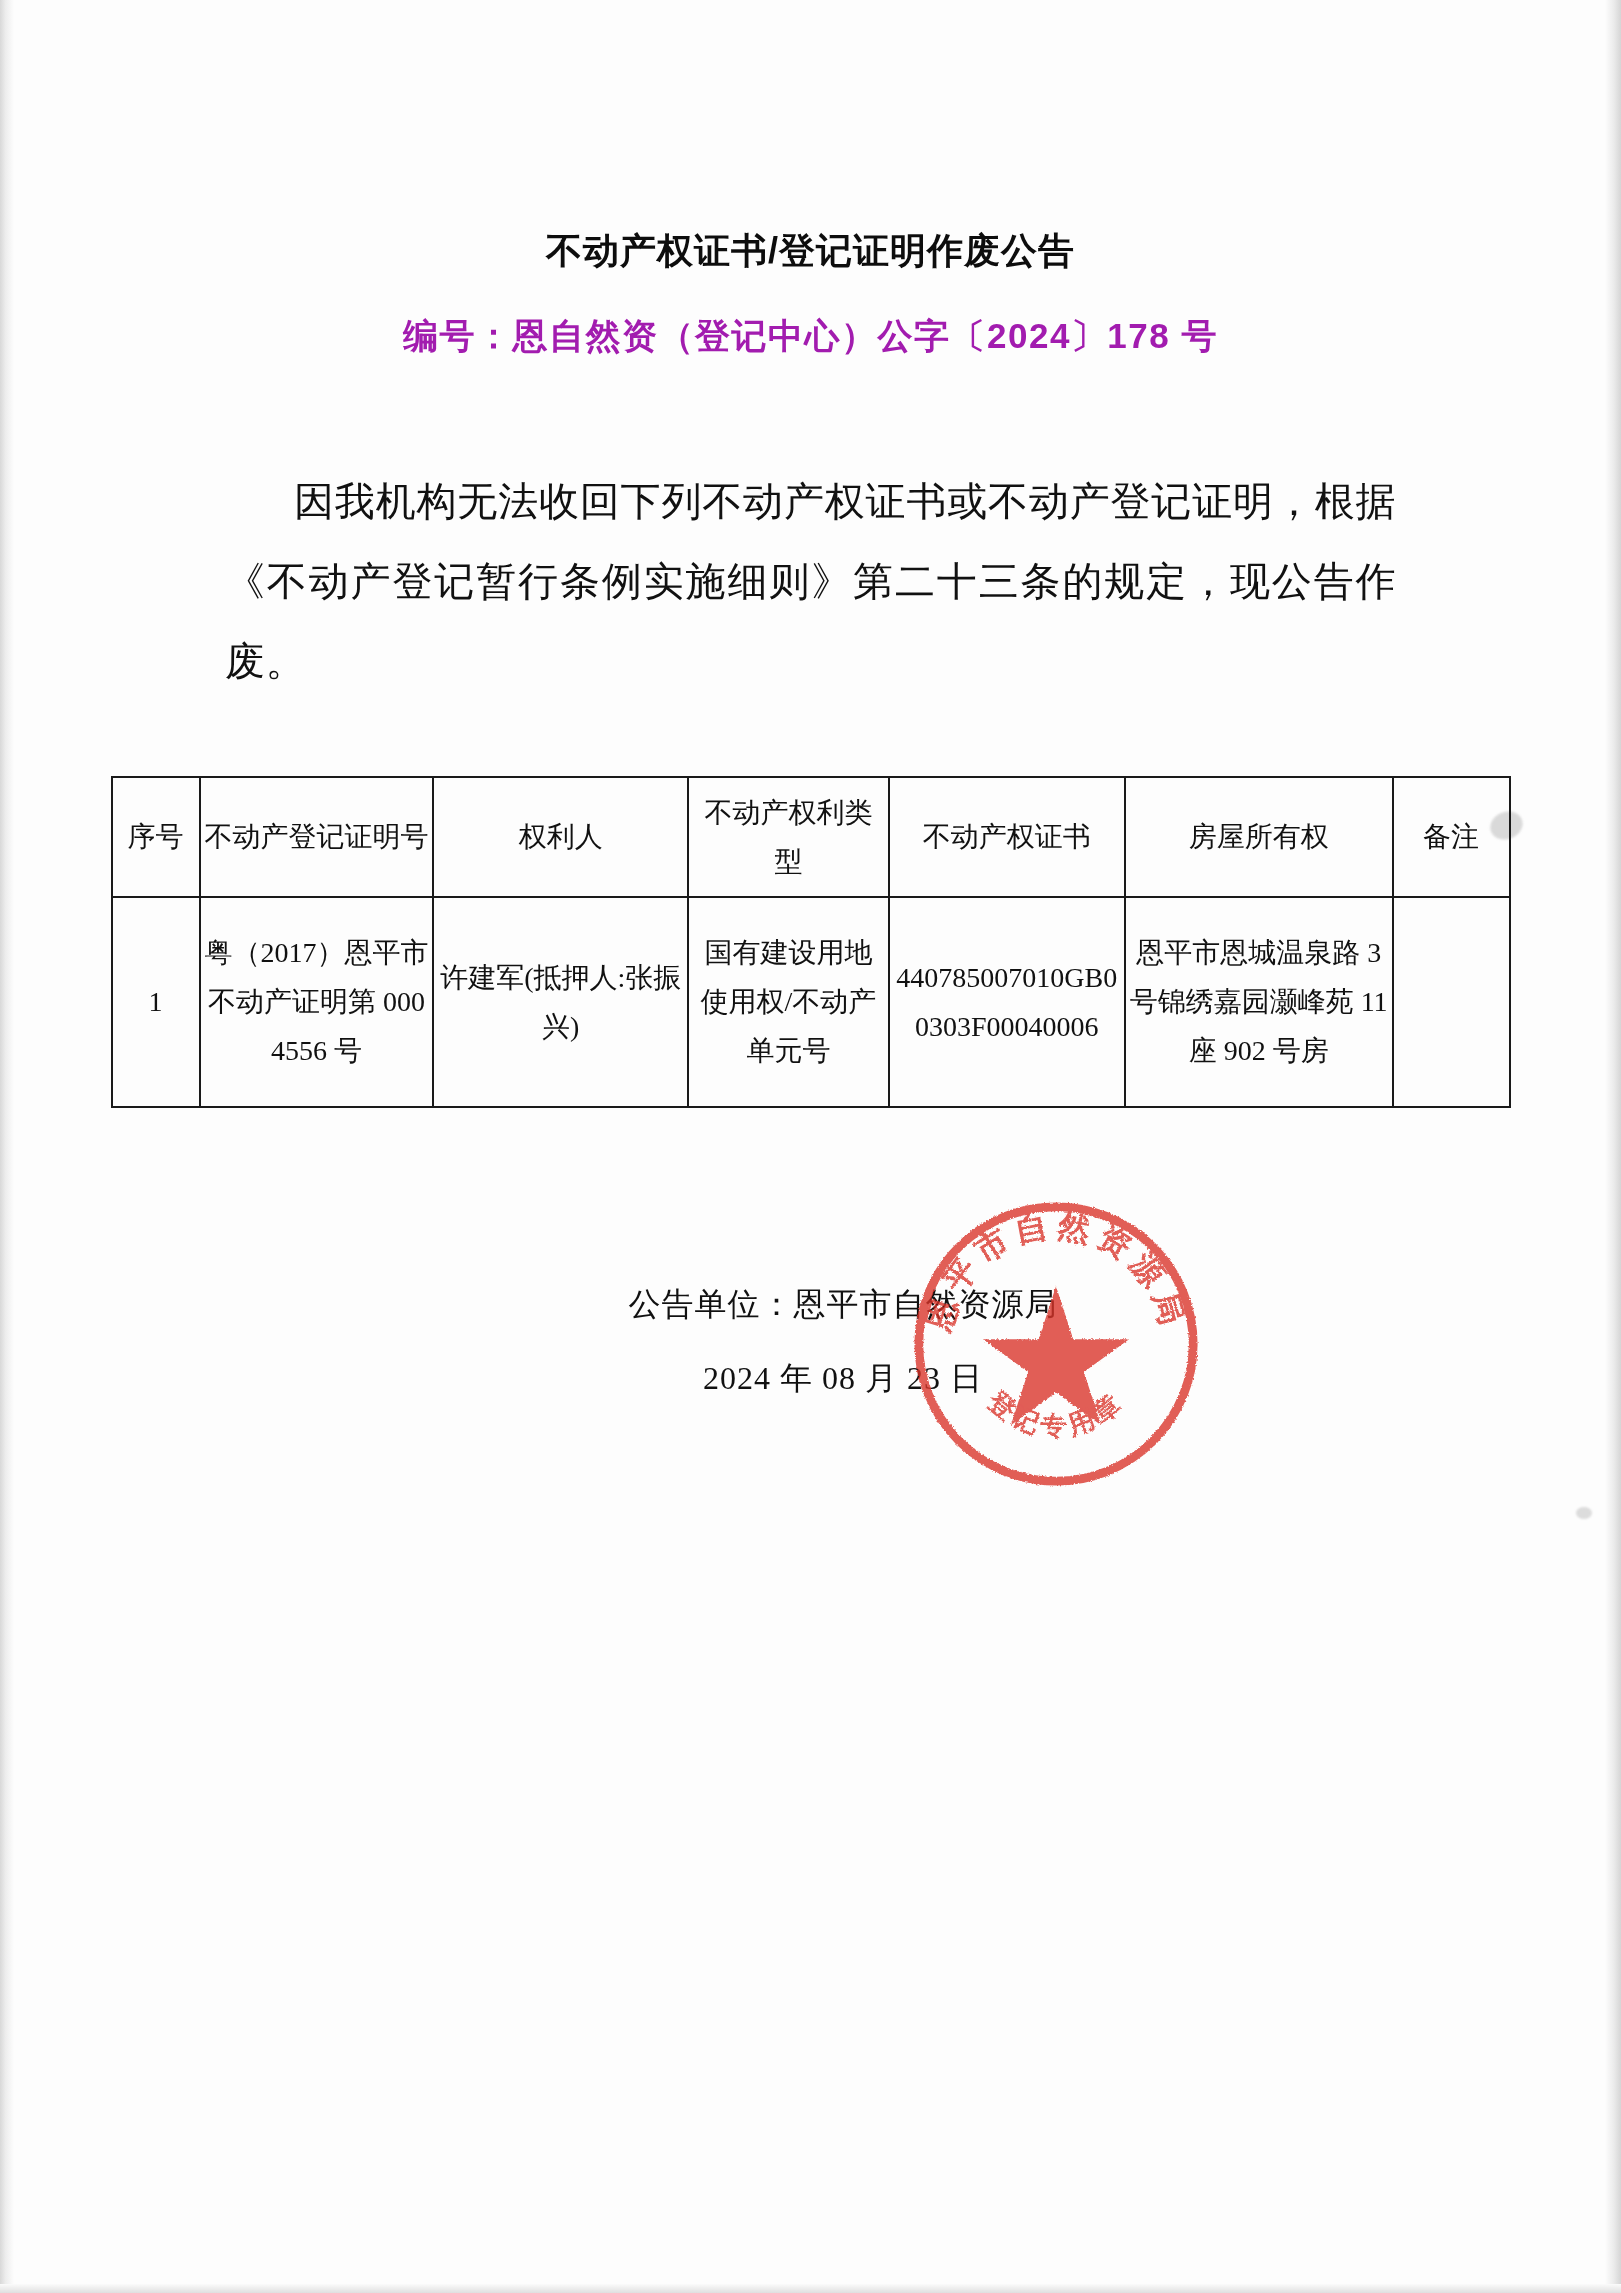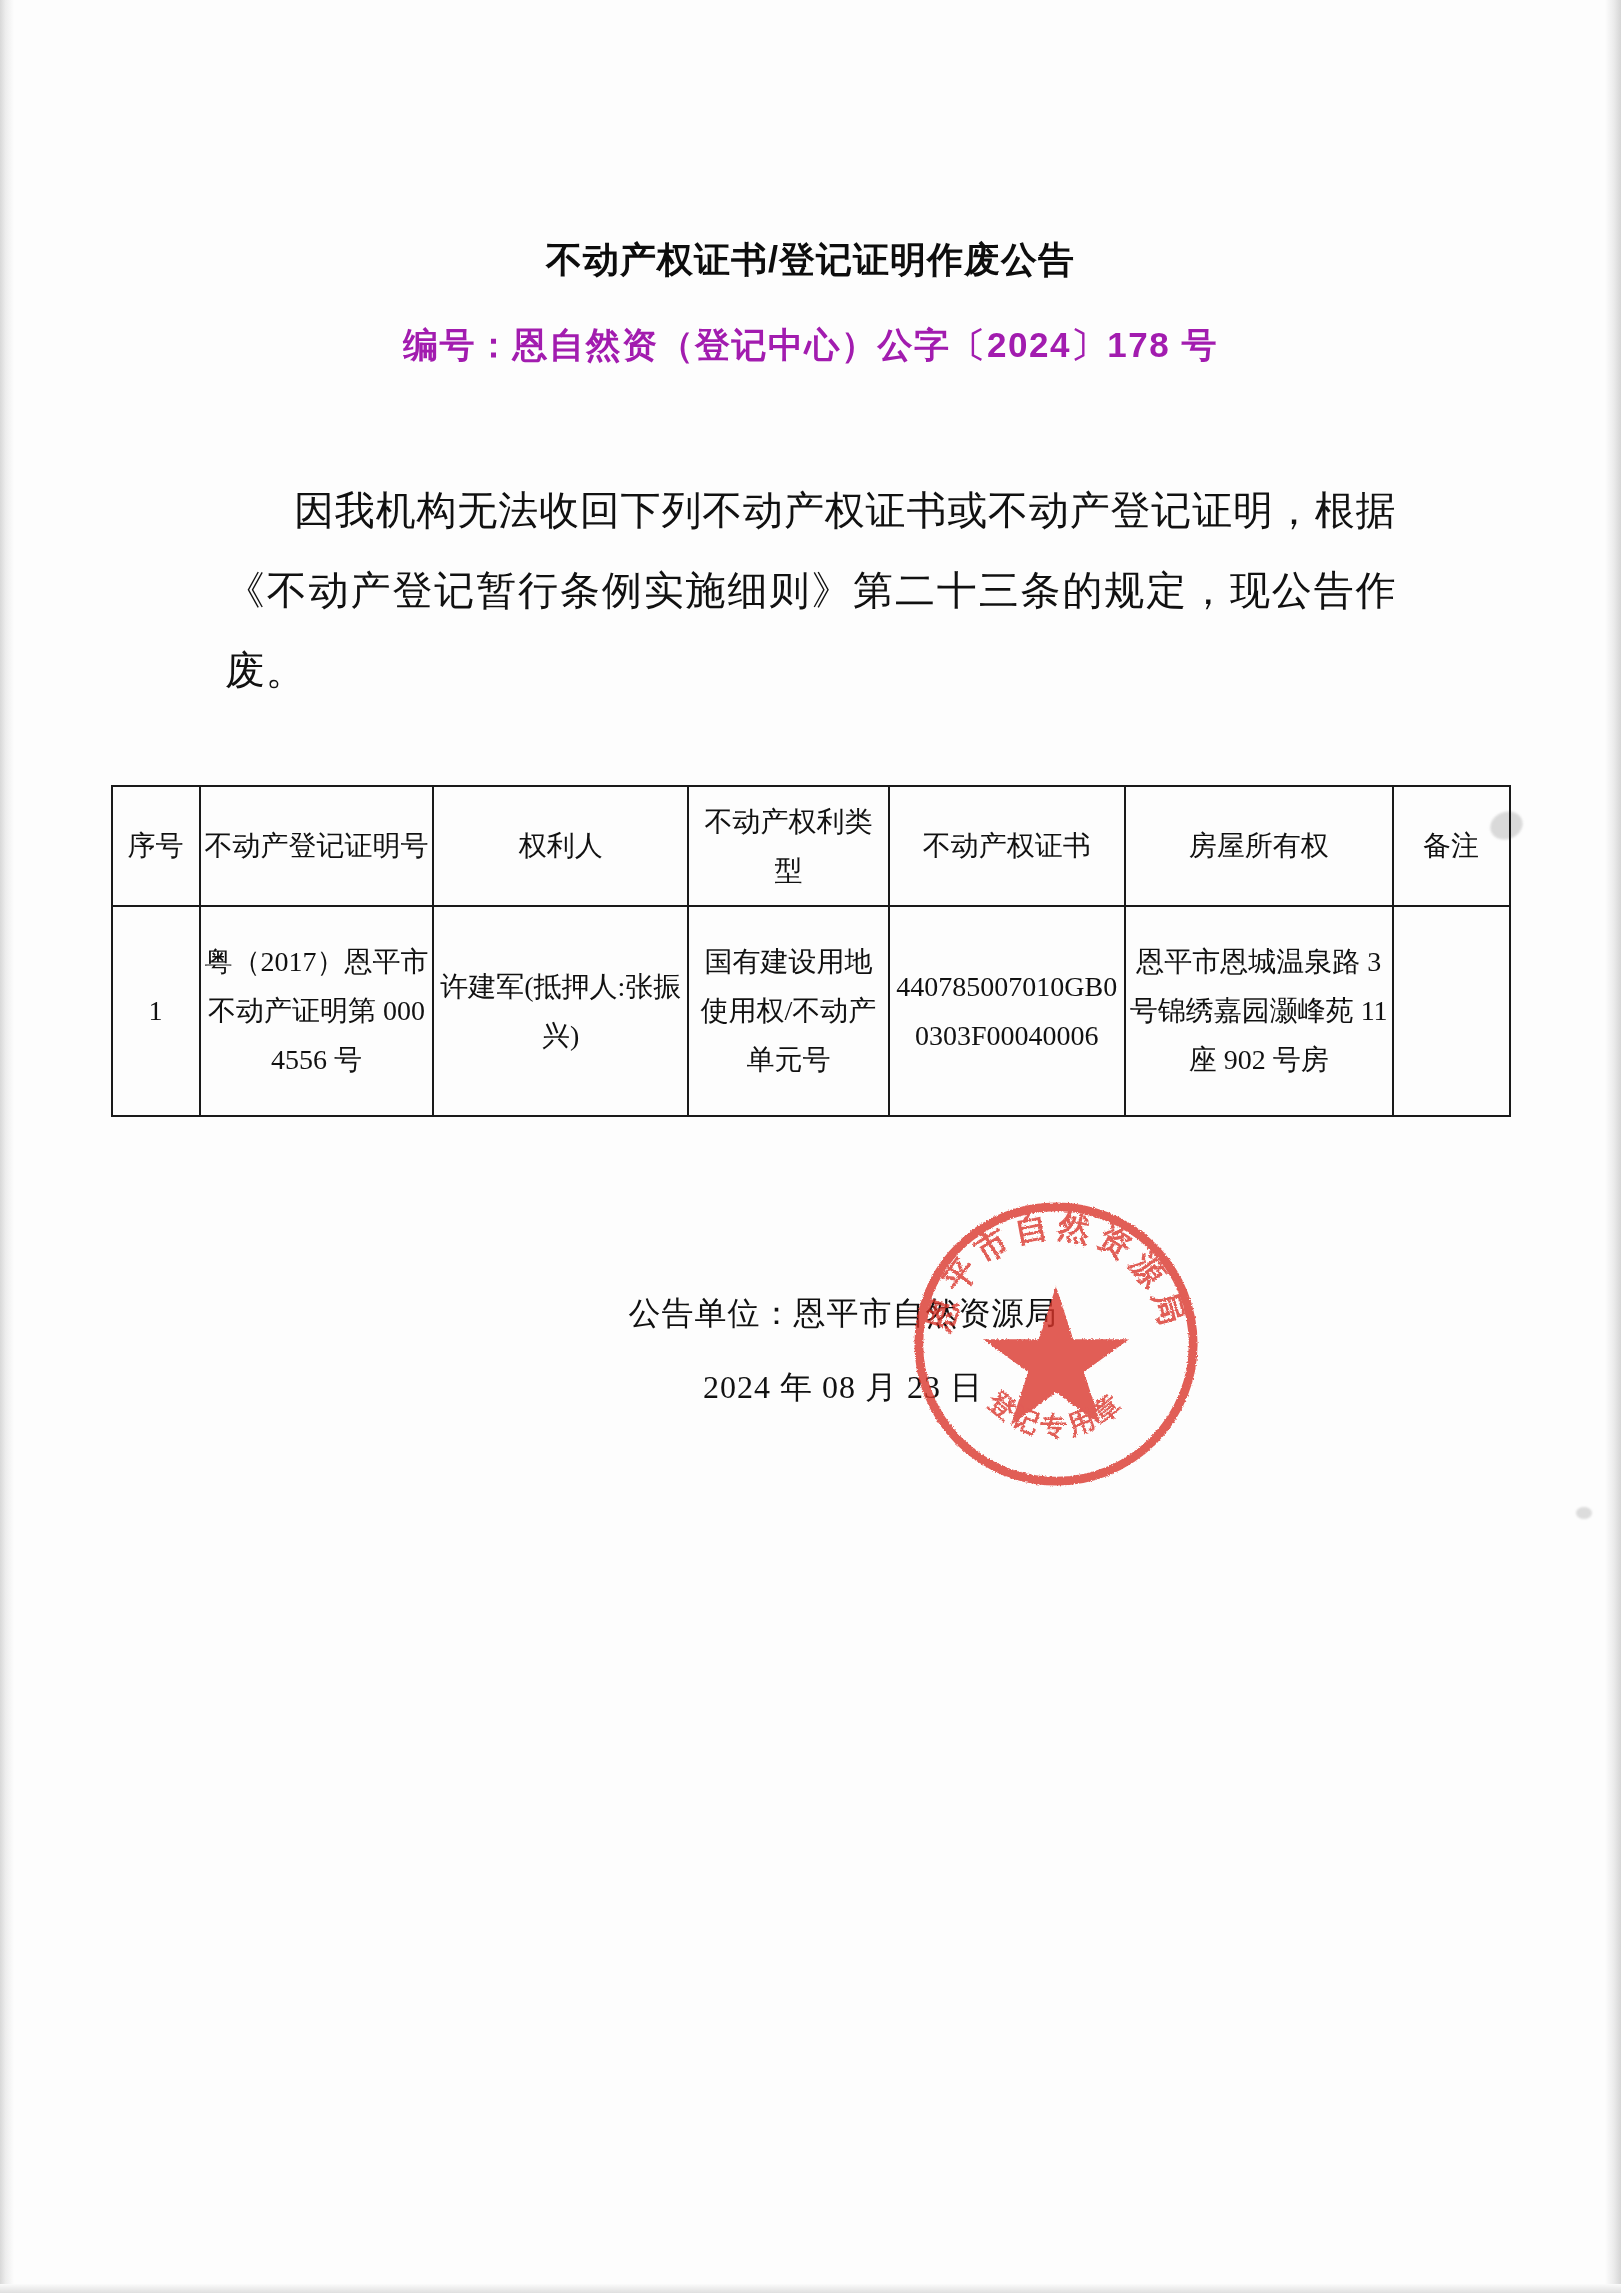--- a/index.html
+++ b/index.html
@@ -34,21 +34,21 @@
   }
   .scan-edge-bottom {
     position: absolute;
     left: 0; bottom: 0;
     width: 1621px; height: 9.8px;
     background: linear-gradient(0deg, #dcdcdc 0%, #fbfbfb 100%);
   }
 
   .content {
     position: absolute;
-    left: 0; top: 9px;
+    left: 0; top: 0;
     width: 1621px;
   }
 
   .doc-title {
     text-align: center;
     font-family: "Liberation Sans", "DejaVu Sans", sans-serif;
     font-weight: bold;
     font-size: 36px;
     letter-spacing: 1px;
     margin-top: 227px;

